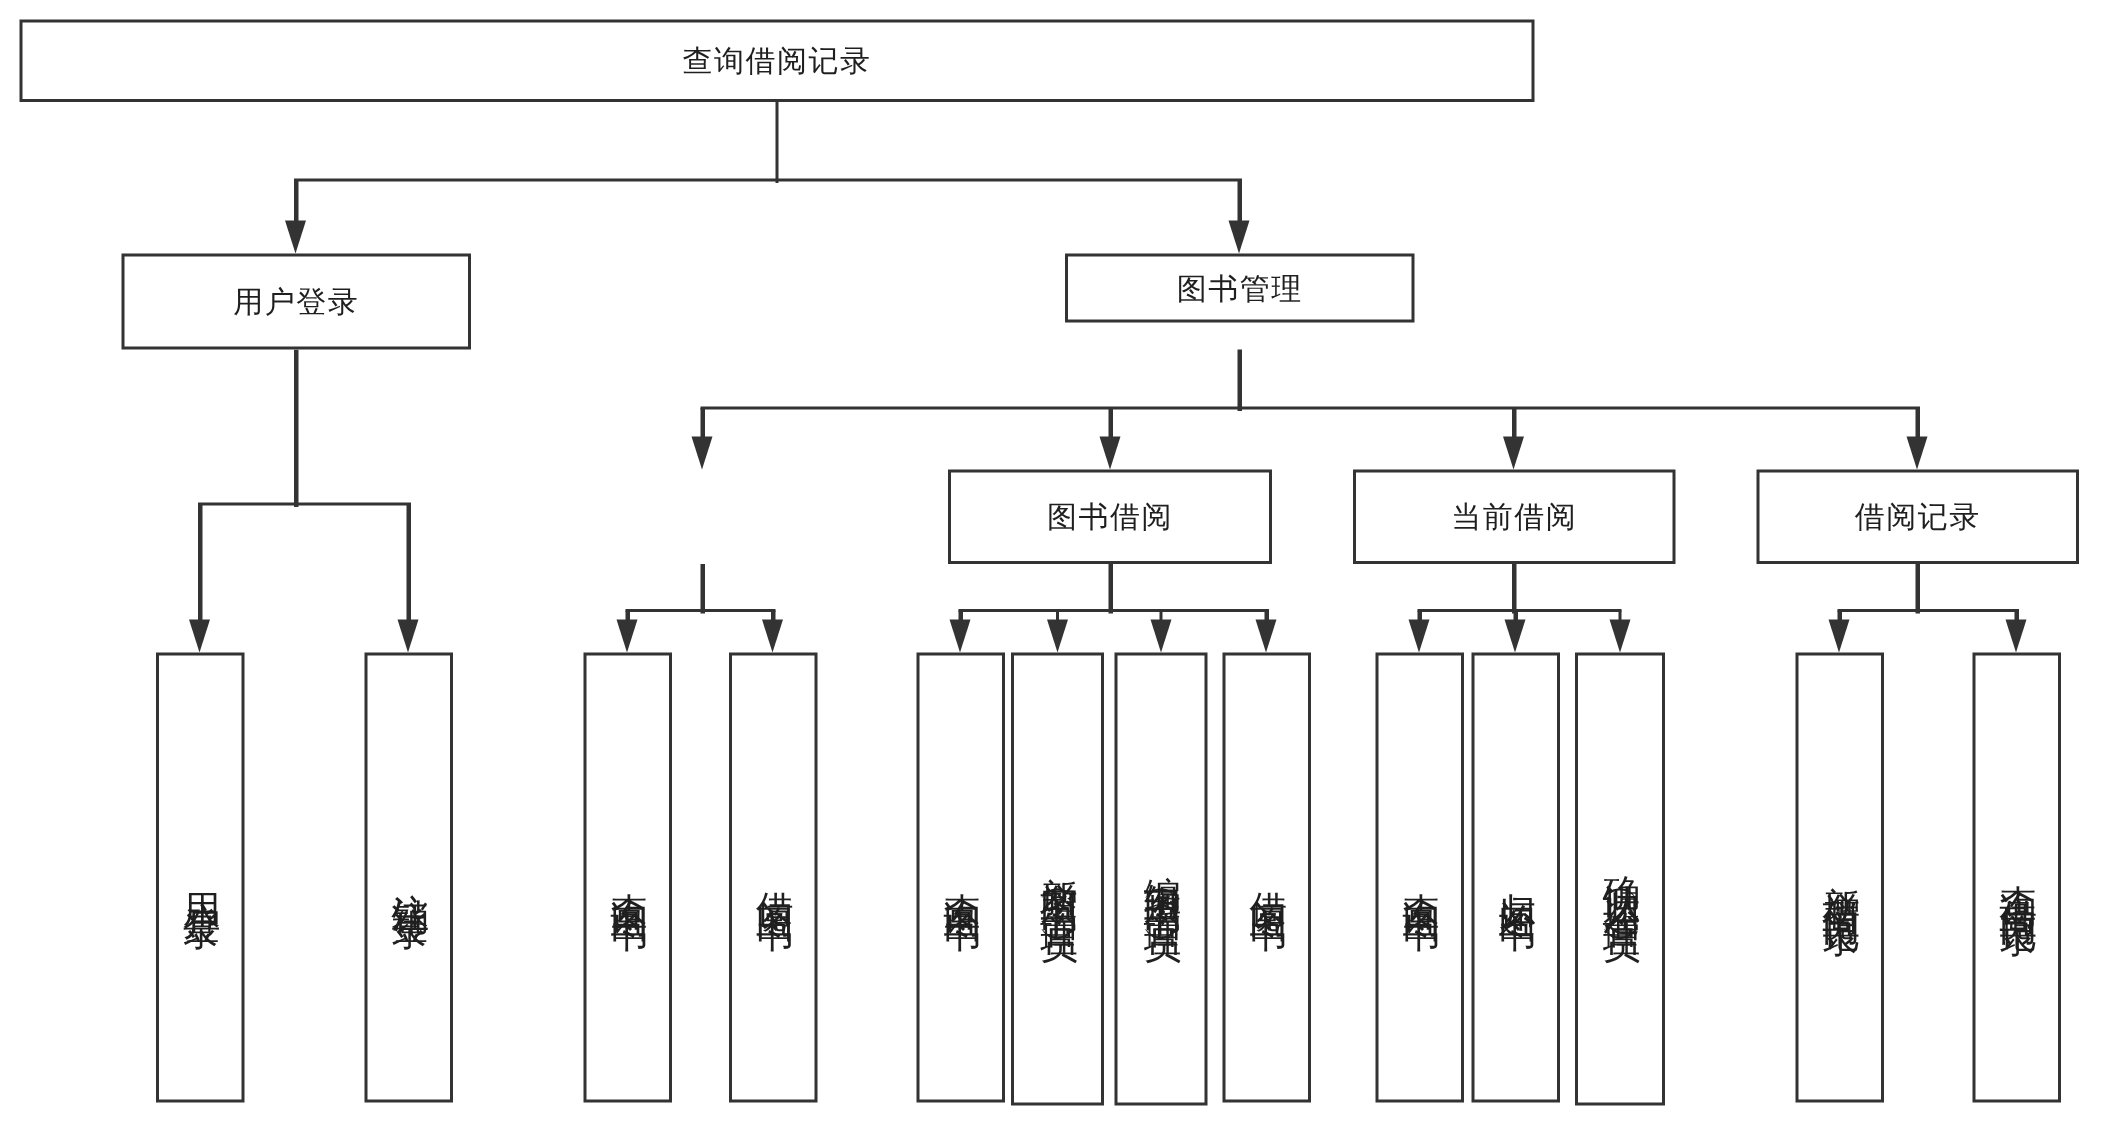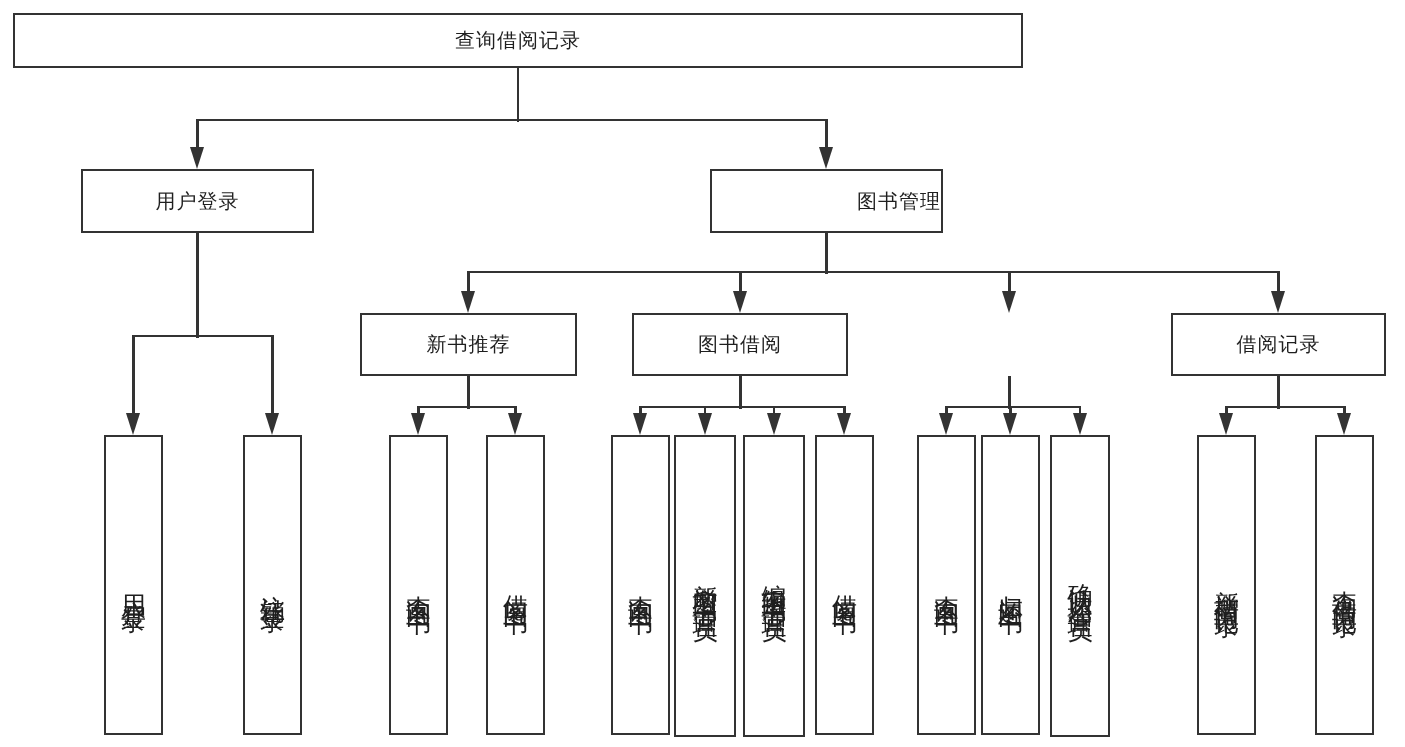--- a/index.html
+++ b/index.html
@@ -108,28 +108,28 @@
     <div class="seg" style="left: 1225.25px; top: 407px; width: 2.5px; height: 10px; background: rgb(51, 51, 51);"></div>
     <div class="arrowhead" style="left: 1219px; top: 413px; border-top-color: rgb(51, 51, 51);"></div>
     <div class="seg" style="left: 1343.25px; top: 407px; width: 2.5px; height: 10px; background: rgb(51, 51, 51);"></div>
     <div class="arrowhead" style="left: 1337px; top: 413px; border-top-color: rgb(51, 51, 51);"></div>
     <div class="node h" style="left: 13px; top: 13px; width: 1010px; height: 55px; border-color: rgb(51, 51, 51);">
       <span>查询借阅记录</span>
     </div>
     <div class="node h" style="left: 81px; top: 169px; width: 233px; height: 64px; border-color: rgb(51, 51, 51);">
       <span>用户登录</span>
     </div>
-    <div class="node h" style="left: 710px; top: 169px; width: 233px; height: 64px; border-color: rgb(51, 51, 51); justify-content: flex-end;">
+    <div class="node h" style="left: 710px; top: 169px; width: 233px; height: 46px; border-color: rgb(51, 51, 51);">
       <span>图书管理</span>
-    </div>
-    <div class="node h" style="left: 360px; top: 313px; width: 217px; height: 63px; border-color: rgb(51, 51, 51);">
-      <span>新书推荐</span>
     </div>
     <div class="node h" style="left: 632px; top: 313px; width: 216px; height: 63px; border-color: rgb(51, 51, 51); align-items: center;">
       <span>图书借阅</span>
+    </div>
+    <div class="node h" style="left: 902px; top: 313px; width: 215px; height: 63px; border-color: rgb(51, 51, 51);">
+      <span>当前借阅</span>
     </div>
     <div class="node h" style="left: 1171px; top: 313px; width: 215px; height: 63px; border-color: rgb(51, 51, 51); align-items: center;">
       <span>借阅记录</span>
     </div>
     <div class="node v" style="left: 104px; top: 435px; width: 59px; height: 300px; border-color: rgb(51, 51, 51);">
       <span>用户登录</span>
     </div>
     <div class="node v" style="left: 243px; top: 435px; width: 59px; height: 300px; border-color: rgb(51, 51, 51);">
       <span>注销登录</span>
     </div>

